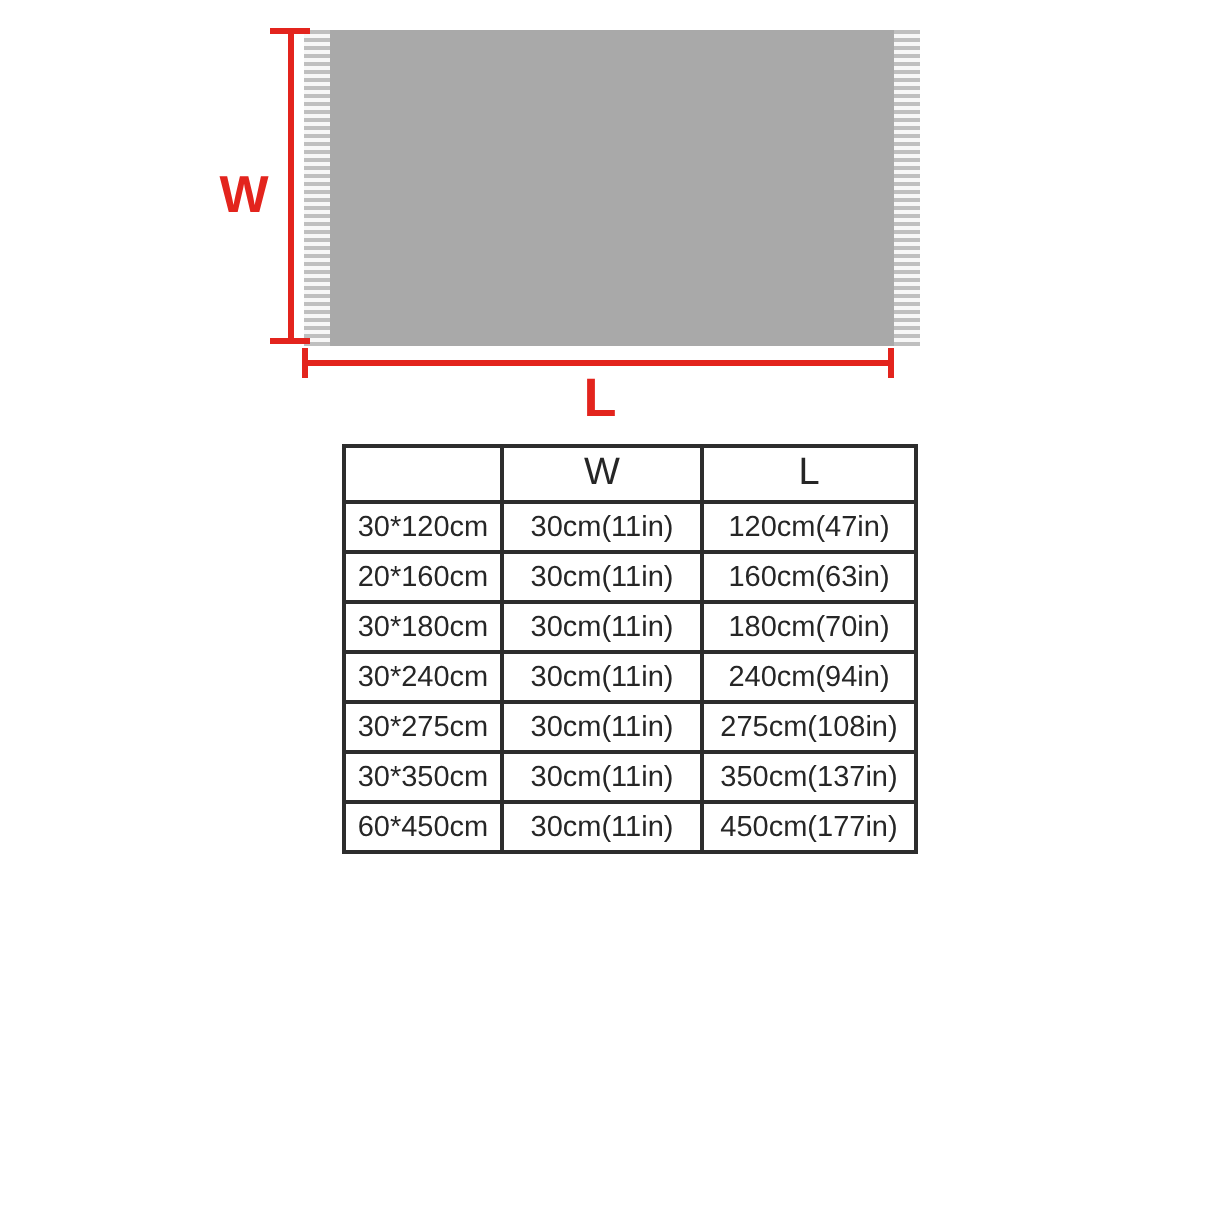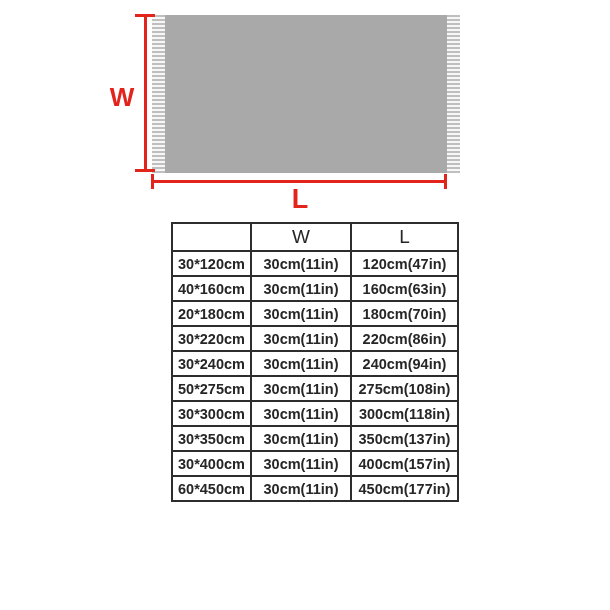--- a/index.html
+++ b/index.html
@@ -44,21 +44,21 @@
   }
   .size-table col.c1 { width: 79px; }
   .size-table col.c2 { width: 100px; }
   .size-table col.c3 { width: 107px; }
   .size-table th, .size-table td {
     border: 2px solid #2d2d2d;
     text-align: center; vertical-align: middle;
     background: #ffffff;
   }
   .size-table th { height: 28px; font-size: 19px; font-weight: 400; }
-  .size-table td { height: 25px; font-size: 14.5px; font-weight: 700; white-space: nowrap; }
+  .size-table td { height: 25px; font-size: 14.5px; font-weight: 400; white-space: nowrap; }
 </style>
 </head>
 <body>
 
 <div class="stage">
 
   <div class="scarf">
     <div class="fringe left"></div>
     <div class="fringe right"></div>
   </div>
@@ -86,58 +86,43 @@
         <th>L</th>
       </tr>
     </thead>
     <tbody>
       <tr>
         <td>30*120cm</td>
         <td>30cm(11in)</td>
         <td>120cm(47in)</td>
       </tr>
       <tr>
-        <td>40*160cm</td>
+        <td>20*160cm</td>
         <td>30cm(11in)</td>
         <td>160cm(63in)</td>
       </tr>
       <tr>
-        <td>20*180cm</td>
+        <td>30*180cm</td>
         <td>30cm(11in)</td>
         <td>180cm(70in)</td>
-      </tr>
-      <tr>
-        <td>30*220cm</td>
-        <td>30cm(11in)</td>
-        <td>220cm(86in)</td>
       </tr>
       <tr>
         <td>30*240cm</td>
         <td>30cm(11in)</td>
         <td>240cm(94in)</td>
       </tr>
       <tr>
-        <td>50*275cm</td>
+        <td>30*275cm</td>
         <td>30cm(11in)</td>
         <td>275cm(108in)</td>
-      </tr>
-      <tr>
-        <td>30*300cm</td>
-        <td>30cm(11in)</td>
-        <td>300cm(118in)</td>
       </tr>
       <tr>
         <td>30*350cm</td>
         <td>30cm(11in)</td>
         <td>350cm(137in)</td>
-      </tr>
-      <tr>
-        <td>30*400cm</td>
-        <td>30cm(11in)</td>
-        <td>400cm(157in)</td>
       </tr>
       <tr>
         <td>60*450cm</td>
         <td>30cm(11in)</td>
         <td>450cm(177in)</td>
       </tr>
     </tbody>
   </table>
 
 </div>

